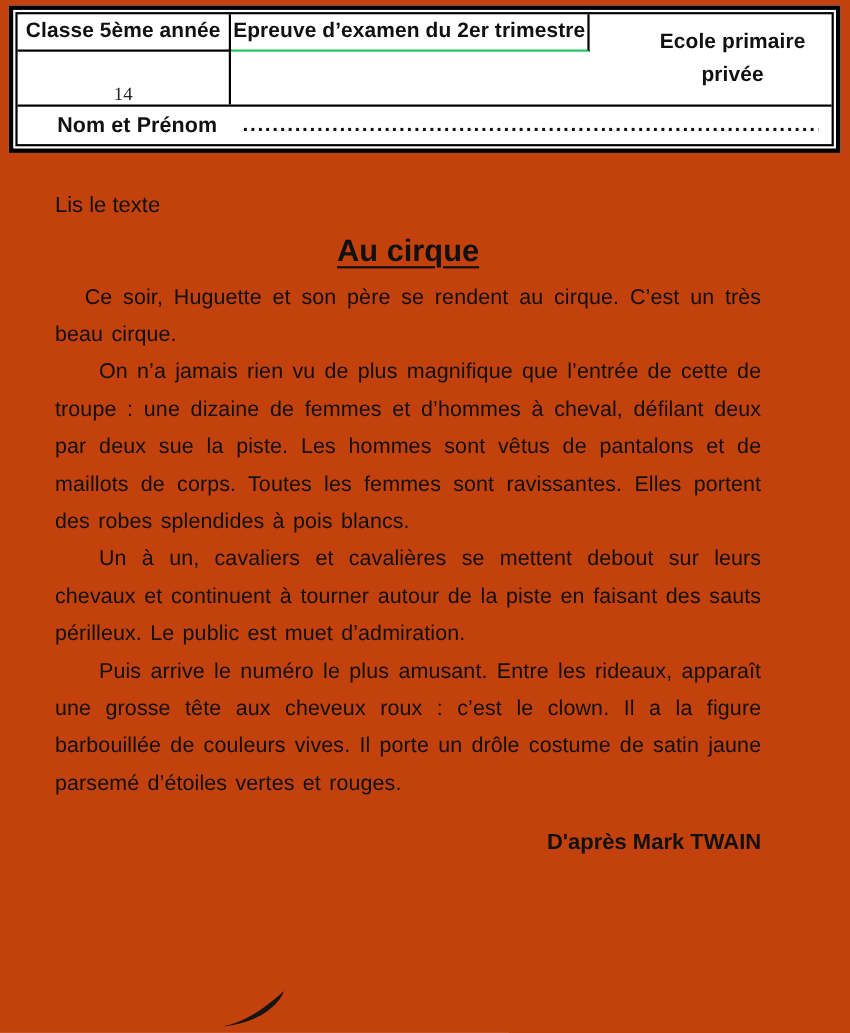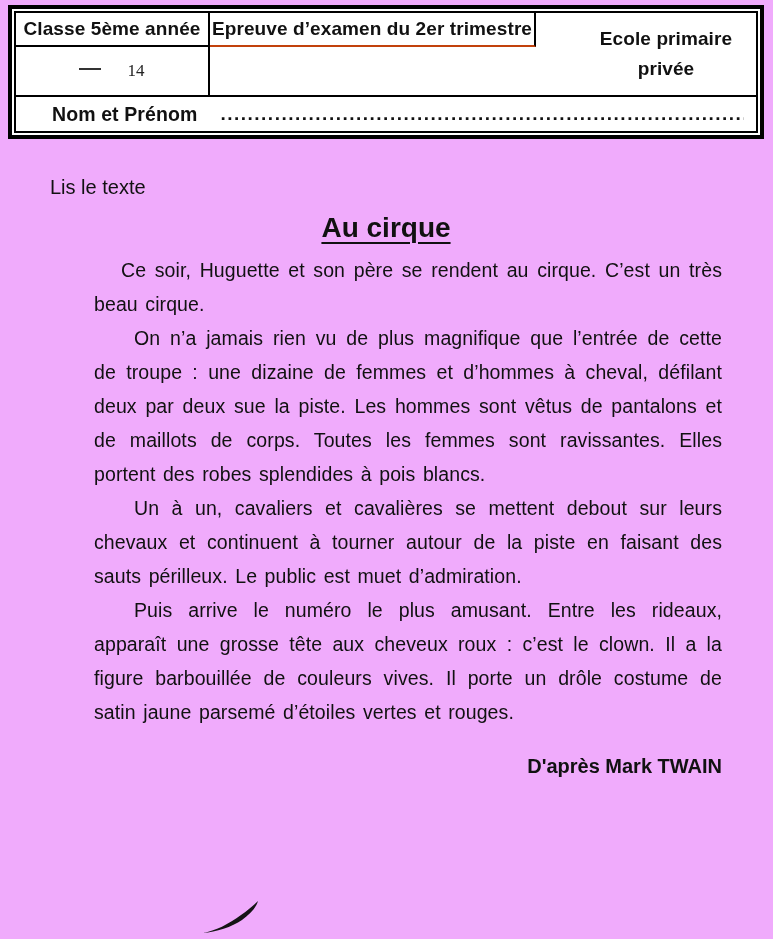--- a/index.html
+++ b/index.html
@@ -2,21 +2,21 @@
 <html><head>
 <meta charset="utf-8">
 <style>
   * { box-sizing: border-box; margin: 0; padding: 0; }
   html, body { background: #e8e8e8; }
   body { font-family: "Liberation Sans", sans-serif; color: #111; }
   .sheet {
     position: relative;
     width: 773px; height: 939px;
     margin: 0 auto;
-    background: #f0abfc;
+    background: #c2410c;
     overflow: hidden;
   }
   
   .header-outer {
     position: absolute; top: 5px; left: 8px; right: 9px;
     border: 4px solid #000;
     padding: 2px;
     background: #fff;
   }
   .header-grid {
@@ -24,47 +24,46 @@
     display: grid;
     grid-template-columns: 194px 1fr 220px;
     grid-template-rows: 34px 48px 36px;
   }
   .cell {
     display: flex; align-items: center; justify-content: center;
     font-weight: bold; font-size: 19px; letter-spacing: .1px;
     text-align: center;
   }
   .c-class   { grid-area: 1 / 1; border-right: 2px solid #000; border-bottom: 2px solid #000; }
-  .c-exam    { grid-area: 1 / 2; border-right: 2px solid #000; border-bottom: 2px solid #c2410c; }
+  .c-exam    { grid-area: 1 / 2; border-right: 2px solid #000; border-bottom: 2px solid #22c55e; }
   .c-school  { grid-area: 1 / 3 / 3 / 4; flex-direction: column; line-height: 30px; padding-left: 40px; }
-  .c-score   { grid-area: 2 / 1; border-right: 2px solid #000; 
+  .c-score   { grid-area: 2 / 1; border-right: 2px solid #000; flex-direction: column;
                font-weight: normal; font-family: "Liberation Serif", serif; font-size: 17px; color: #222; gap: 26px; }
   .c-subject { grid-area: 2 / 2; border-right: 2px solid #000; }
   .c-name    { grid-area: 3 / 1 / 4 / 4; border-top: 2px solid #000;
                justify-content: flex-start; padding: 0 12px 0 36px; font-size: 19.5px; gap: 15px; }
   .score-line { width: 22px; height: 2px; background: #333; margin-bottom: 4px; }
   .name-dots {
     flex: 1; overflow: hidden; white-space: nowrap;
     margin-left: 8px; letter-spacing: 1.5px; font-size: 19px;
   }
   
-  .main { padding: 0 51px 0 50px; }
+  .main { padding: 0 81px 0 50px; }
   .instruction { margin-top: 36px; font-size: 20px; }
   .doc-title {
     margin: 13px 0 9px; text-align: center;
     font-size: 28px; font-weight: bold;
     text-decoration: underline;
     text-decoration-thickness: 2px;
     text-underline-offset: 5px;
   }
   .para {
     font-size: 19.5px; line-height: 34px;
     text-align: justify; word-spacing: 2px; letter-spacing: .1px;
     text-indent: 40px;
-    margin-left: 44px;
   }
   .para.first { text-indent: 27px; }
   .attribution {
     margin-top: 26px; text-align: right;
     font-weight: bold; font-size: 20px;
   }
   
   .signature { position: absolute; left: 203px; top: 901px; width: 58px; height: 34px; }
 </style>
 </head>

